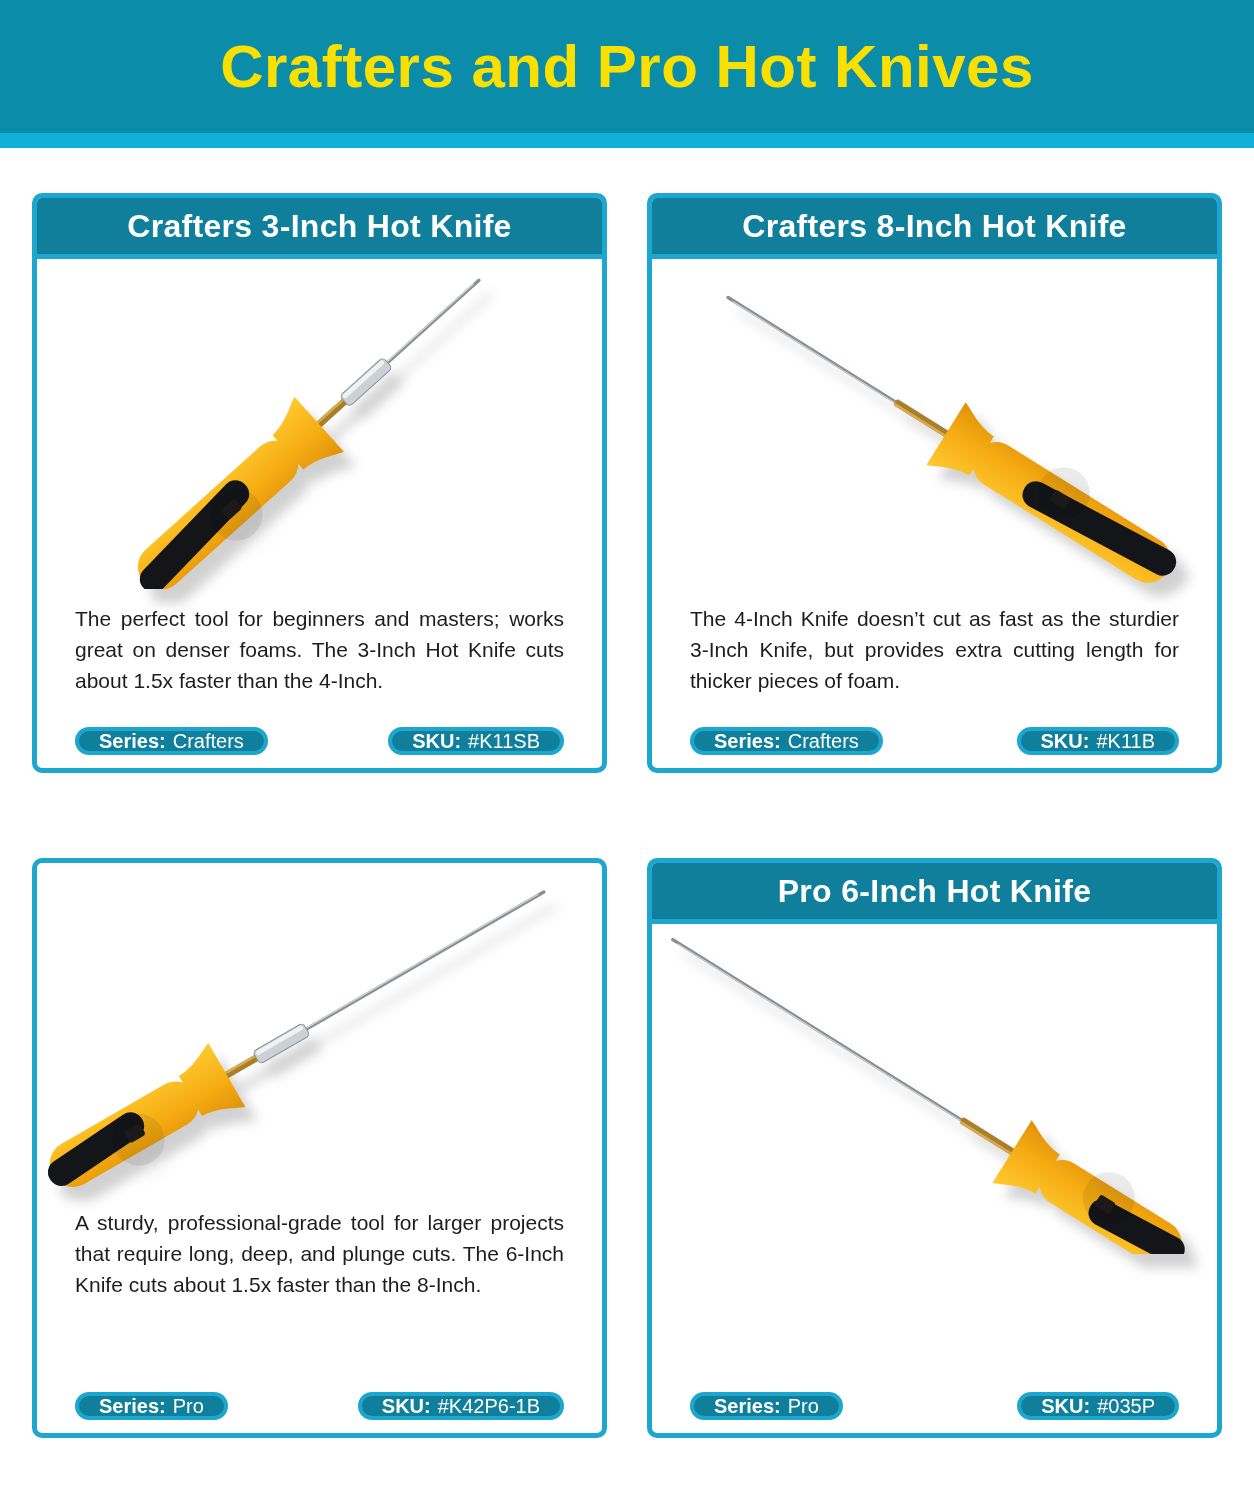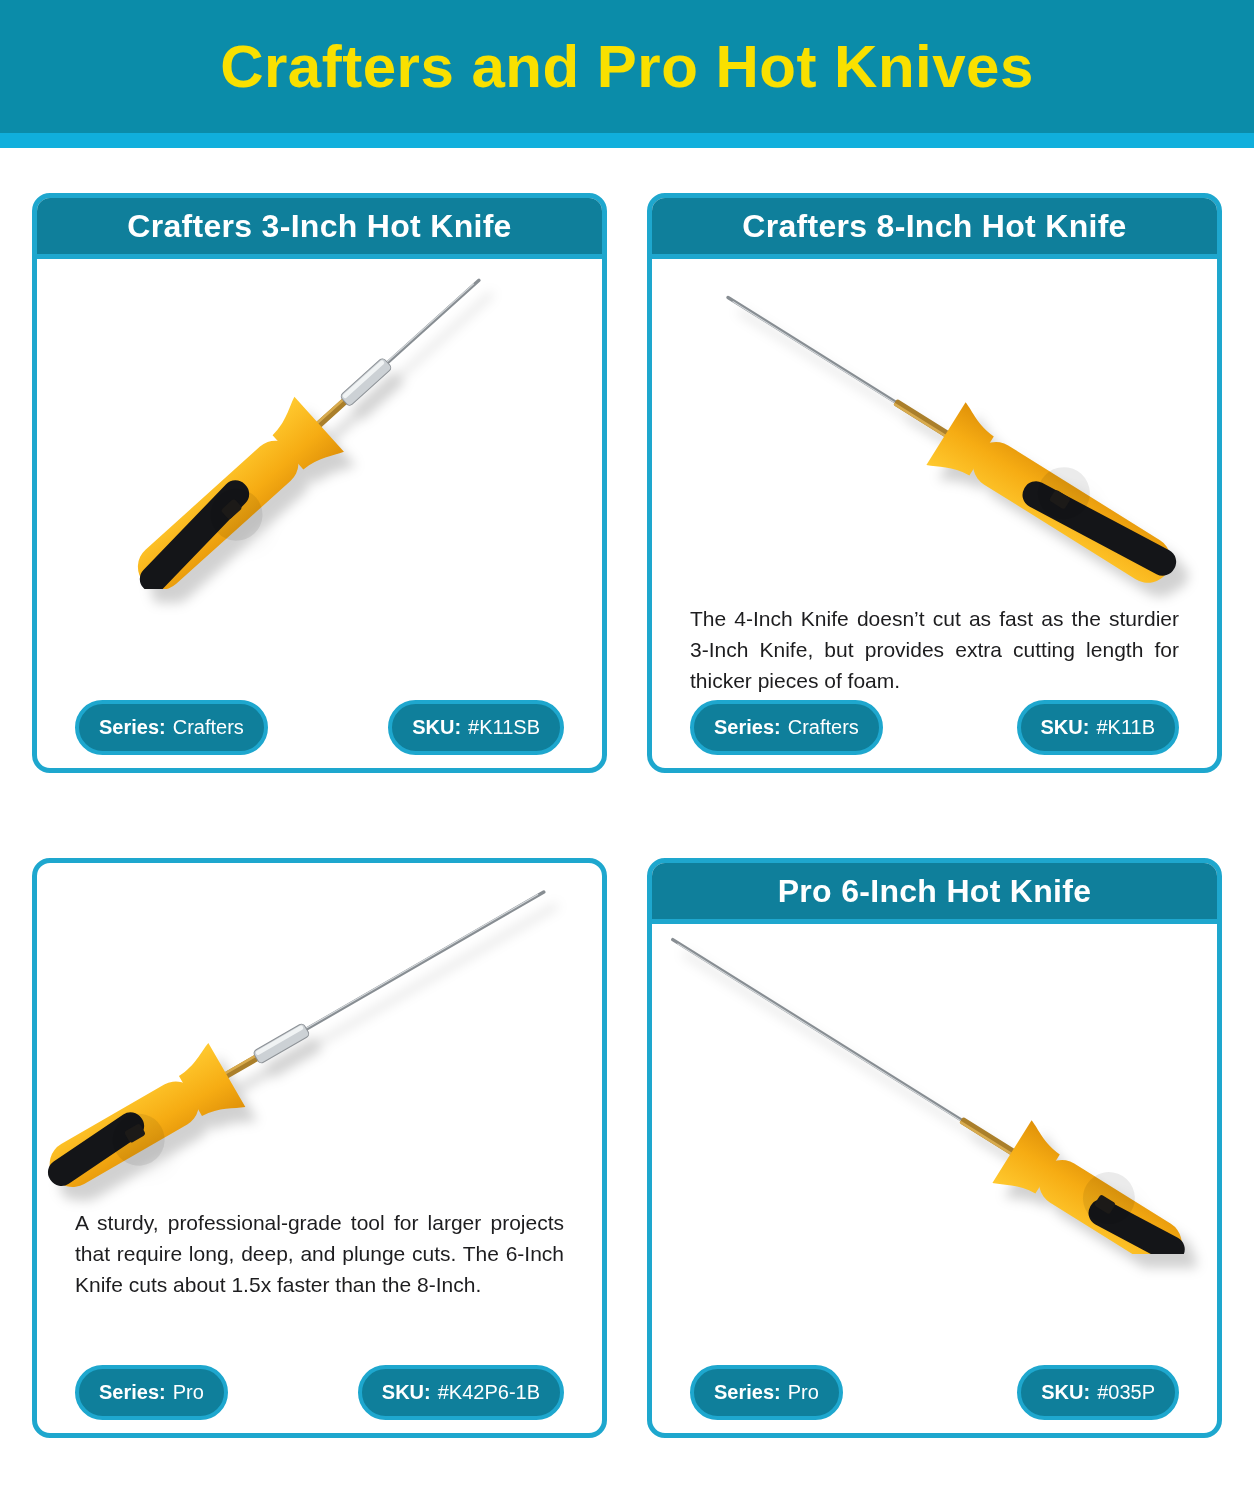--- a/index.html
+++ b/index.html
@@ -5,31 +5,31 @@
   html,body{margin:0;padding:0;background:#fff;}
   body{width:1254px;height:1494px;font-family:"Liberation Sans",sans-serif;position:relative;overflow:hidden;}
 
   
   .banner{background:#0B8CA9;height:133px;display:flex;align-items:center;justify-content:center;}
   .banner h1{margin:0;color:#F9E000;font-size:60px;font-weight:bold;letter-spacing:.5px;}
   .banner-strip{height:15px;background:#10AFDC;}
 
   
   .grid{display:grid;grid-template-columns:575px 575px;column-gap:40px;row-gap:85px;padding:45px 32px 0 32px;box-sizing:border-box;}
-  .card{height:580px;border:5px solid #1EA7CE;border-radius:18px;background:#fff;overflow:hidden;display:flex;flex-direction:column;box-sizing:border-box;}
+  .card{height:580px;border:5px solid #1EA7CE;border-radius:10px;background:#fff;overflow:hidden;display:flex;flex-direction:column;box-sizing:border-box;}
   .card-header{flex:none;height:56px;background:#0F7F9B;border-bottom:5px solid #1EA7CE;display:flex;align-items:center;justify-content:center;}
   .card-header h2{margin:0;color:#fff;font-size:32px;font-weight:bold;letter-spacing:.3px;}
 
   .card-image{flex:none;height:330px;}
   .knife-svg{width:100%;height:100%;display:block;filter:drop-shadow(12px 14px 6px rgba(0,0,0,0.18));}
 
   .card-desc{margin:14px 38px 0 38px;font-size:21px;line-height:31px;text-align:justify;color:#1D1D1F;}
 
   .badge-row{margin-top:auto;display:flex;justify-content:space-between;align-items:center;padding:0 38px 13px 38px;}
-  .badge{background:#0F7F9B;border:4px solid #1EA7CE;border-radius:28px;height:55px;display:flex;align-items:center;padding:0 20px;color:#fff;font-size:20px;white-space:nowrap;box-sizing:border-box;}
+  .badge{background:#0F7F9B;border:4px solid #1EA7CE;border-radius:28px;height:28px;display:flex;align-items:center;padding:0 20px;color:#fff;font-size:20px;white-space:nowrap;box-sizing:border-box;}
   .b-label{font-weight:bold;margin-right:7px;}
 </style>
 </head>
 <body>
 
 <header class="banner">
   <h1>Crafters and Pro Hot Knives</h1>
 </header>
 <div class="banner-strip"></div>
 
@@ -56,20 +56,21 @@
             <rect x="80" y="-7.2" width="58" height="14.4" rx="4" fill="#ccd1d5" stroke="#8d9297" stroke-width="1"></rect>
             <rect x="82" y="-6" width="54" height="4.5" rx="2" fill="#f0f3f4"></rect>
             <rect x="-190" y="-23" width="200" height="46" rx="23" fill="url(#hg0)"></rect>
             <path d="M 4 -23 C 24 -24 35 -33 46 -37 L 46 37 C 35 33 24 24 4 23 Z" fill="url(#hg0)"></path>
             <rect x="-194" y="-22" width="145" height="27" rx="13" fill="#141518" transform="rotate(-4)"></rect>
             <circle cx="-76" cy="12" r="26" fill="rgba(0,0,0,0.08)"></circle>
             <rect x="-85" y="-2" width="18" height="13" rx="3" fill="#1c1a18"></rect>
           </g>
         </svg>
     </div>
+    <p class="card-desc">The perfect tool for beginners and masters; works great on denser foams. The 3-Inch Hot Knife cuts about 1.5x faster than the 4-Inch.</p>
     <div class="badge-row">
       <div class="badge">
         <span class="b-label">Series:</span>
         <span class="b-value">Crafters</span>
       </div>
       <div class="badge">
         <span class="b-label">SKU:</span>
         <span class="b-value">#K11SB</span>
       </div>
     </div>

